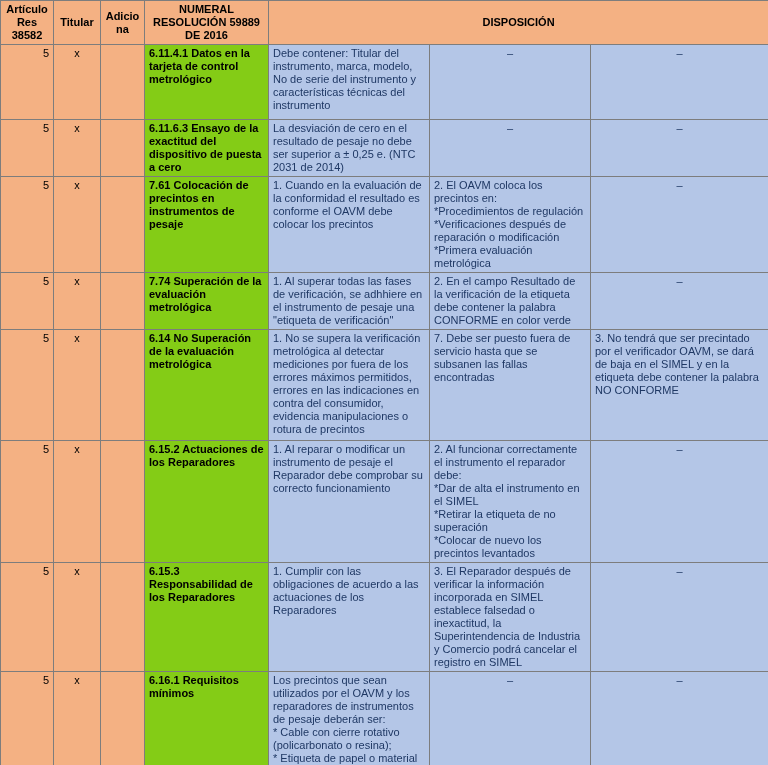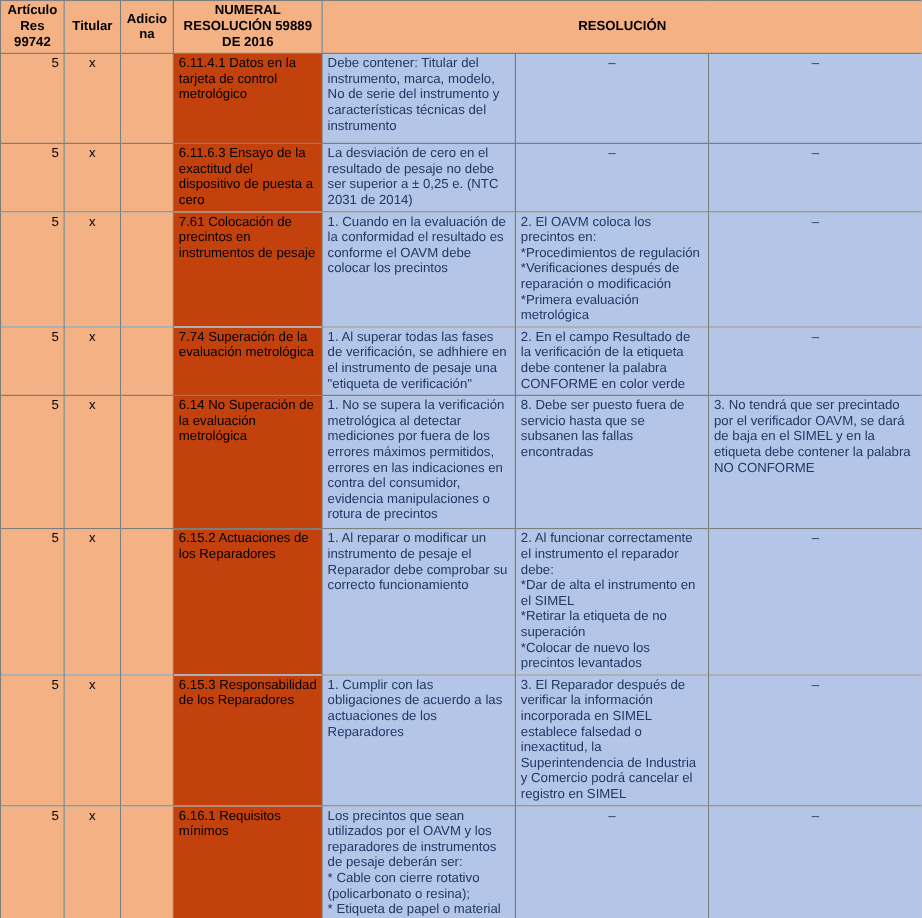--- a/index.html
+++ b/index.html
@@ -29,22 +29,22 @@
   }
   
   td.orange{
     background:#F4B183;
     vertical-align:middle;
   }
   td.art{text-align:right;padding-right:6px;}
   td.mark{text-align:center;}
   
   td.numeral{
-    background:#c2410c;
-    font-weight:normal;
+    background:#84cc16;
+    font-weight:bold;
     color:#000;
   }
   
   td.dispo{
     background:#B4C6E7;
     color:#1F3864;
     white-space:pre-wrap;
   }
   td.dash{text-align:center;}
   td.vc{vertical-align:middle;}
@@ -57,25 +57,25 @@
     <col style="width:53px">
       <col style="width:47px">
       <col style="width:44px">
     <col style="width:124px">
       <col style="width:161px">
       <col style="width:161px">
       <col style="width:178px">
   </colgroup>
   <tbody>
       <tr class="hdr" style="height:40px">
-    <th>Artículo Res 99742</th>
+    <th>Artículo Res 38582</th>
     <th>Titular</th>
     <th>Adiciona</th>
     <th>NUMERAL RESOLUCIÓN 59889 DE 2016</th>
-    <th colspan="3">RESOLUCIÓN</th>
+    <th colspan="3">DISPOSICIÓN</th>
   </tr>
 
   <tr style="height:75px">
     <td class="orange art">5</td>
     <td class="orange mark">x</td>
     <td class="orange mark"></td>
     <td class="numeral">6.11.4.1 Datos en la tarjeta de control metrológico</td>
     <td class="dispo">Debe contener: Titular del instrumento, marca, modelo, No de serie del instrumento y características técnicas del instrumento</td>
     <td class="dispo dash">–</td>
     <td class="dispo dash">–</td>
@@ -113,21 +113,21 @@
     <td class="dispo">2. En el campo Resultado de la verificación de la etiqueta debe contener la palabra CONFORME en color verde</td>
     <td class="dispo dash">–</td>
   </tr>
 
   <tr style="height:111px">
     <td class="orange art">5</td>
     <td class="orange mark">x</td>
     <td class="orange mark"></td>
     <td class="numeral">6.14 No Superación de la evaluación metrológica</td>
     <td class="dispo">1. No se supera la verificación metrológica al detectar mediciones por fuera de los errores máximos permitidos, errores en las indicaciones en contra del consumidor, evidencia manipulaciones o rotura de precintos</td>
-    <td class="dispo">8. Debe ser puesto fuera de servicio hasta que se subsanen las fallas encontradas</td>
+    <td class="dispo">7. Debe ser puesto fuera de servicio hasta que se subsanen las fallas encontradas</td>
     <td class="dispo">3. No tendrá que ser precintado por el verificador OAVM, se dará de baja en el SIMEL y en la etiqueta debe contener la palabra NO CONFORME</td>
   </tr>
 
   <tr style="height:111px">
     <td class="orange art">5</td>
     <td class="orange mark">x</td>
     <td class="orange mark"></td>
     <td class="numeral">6.15.2 Actuaciones de los Reparadores</td>
     <td class="dispo">1. Al reparar o modificar un instrumento de pesaje el Reparador debe comprobar su correcto funcionamiento</td>
     <td class="dispo">2. Al funcionar correctamente el instrumento el reparador debe:

